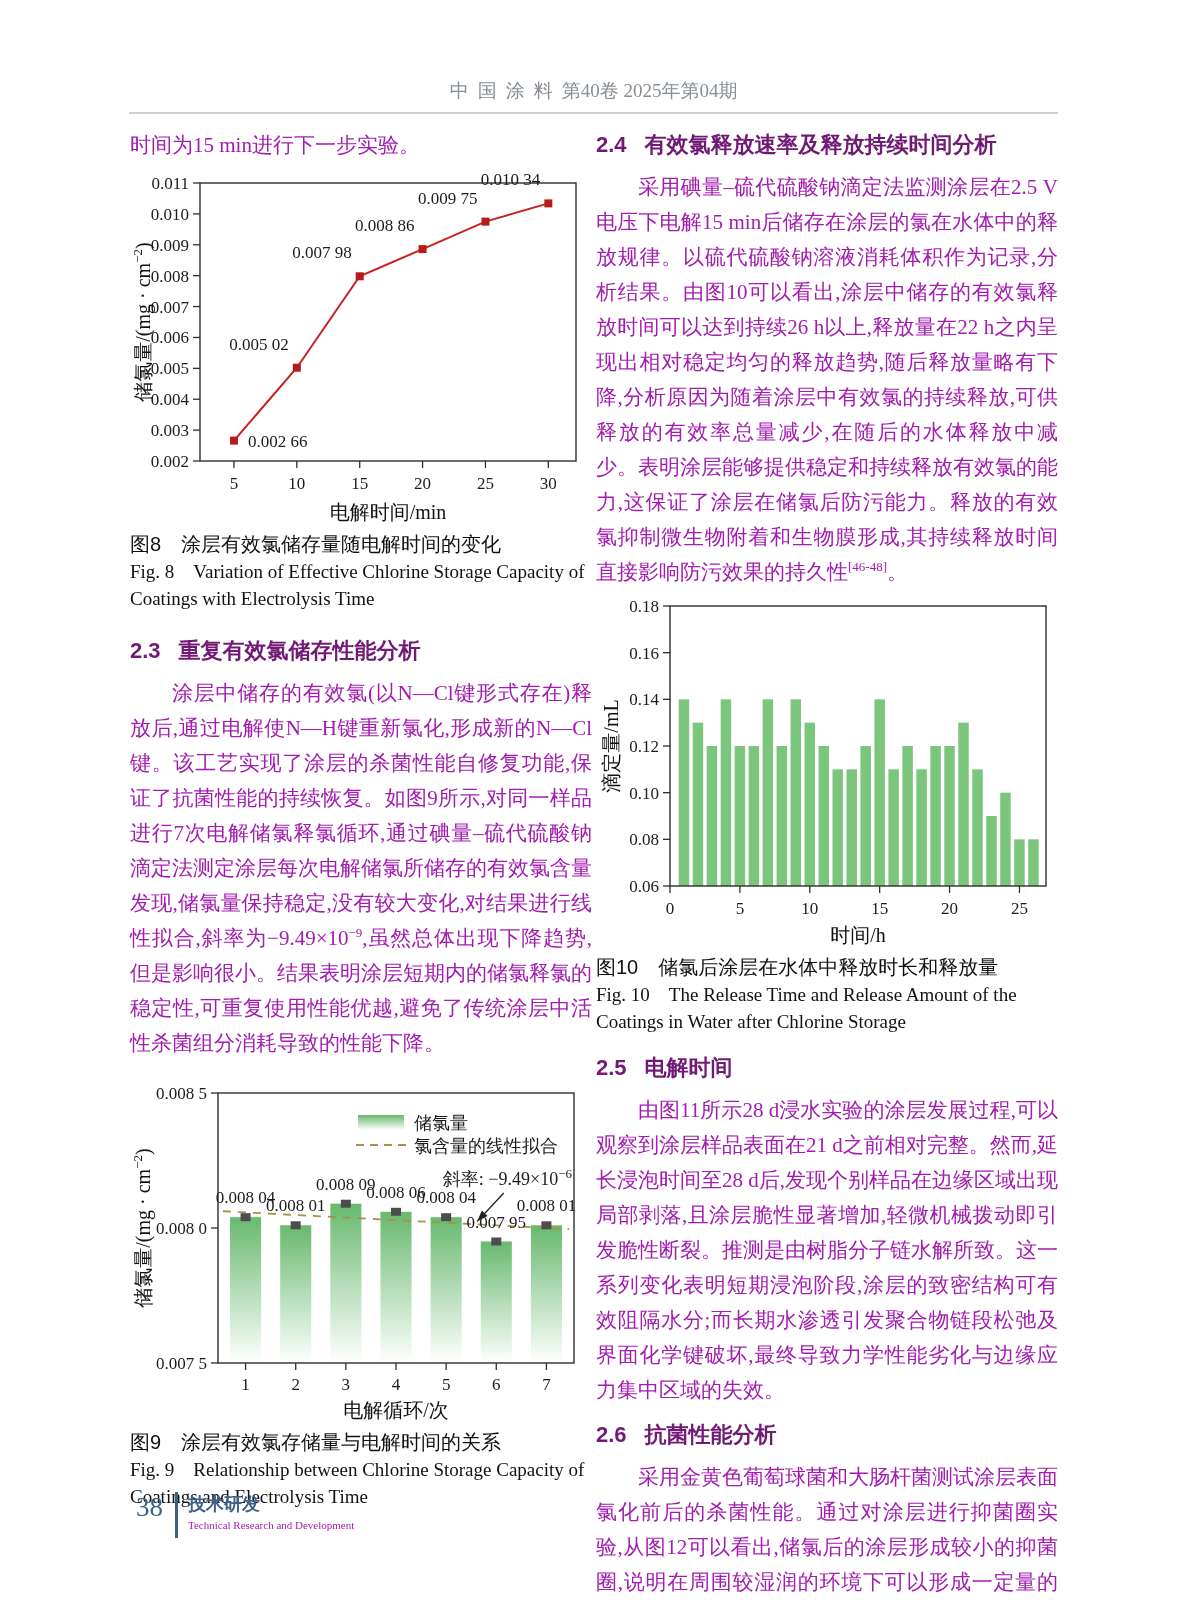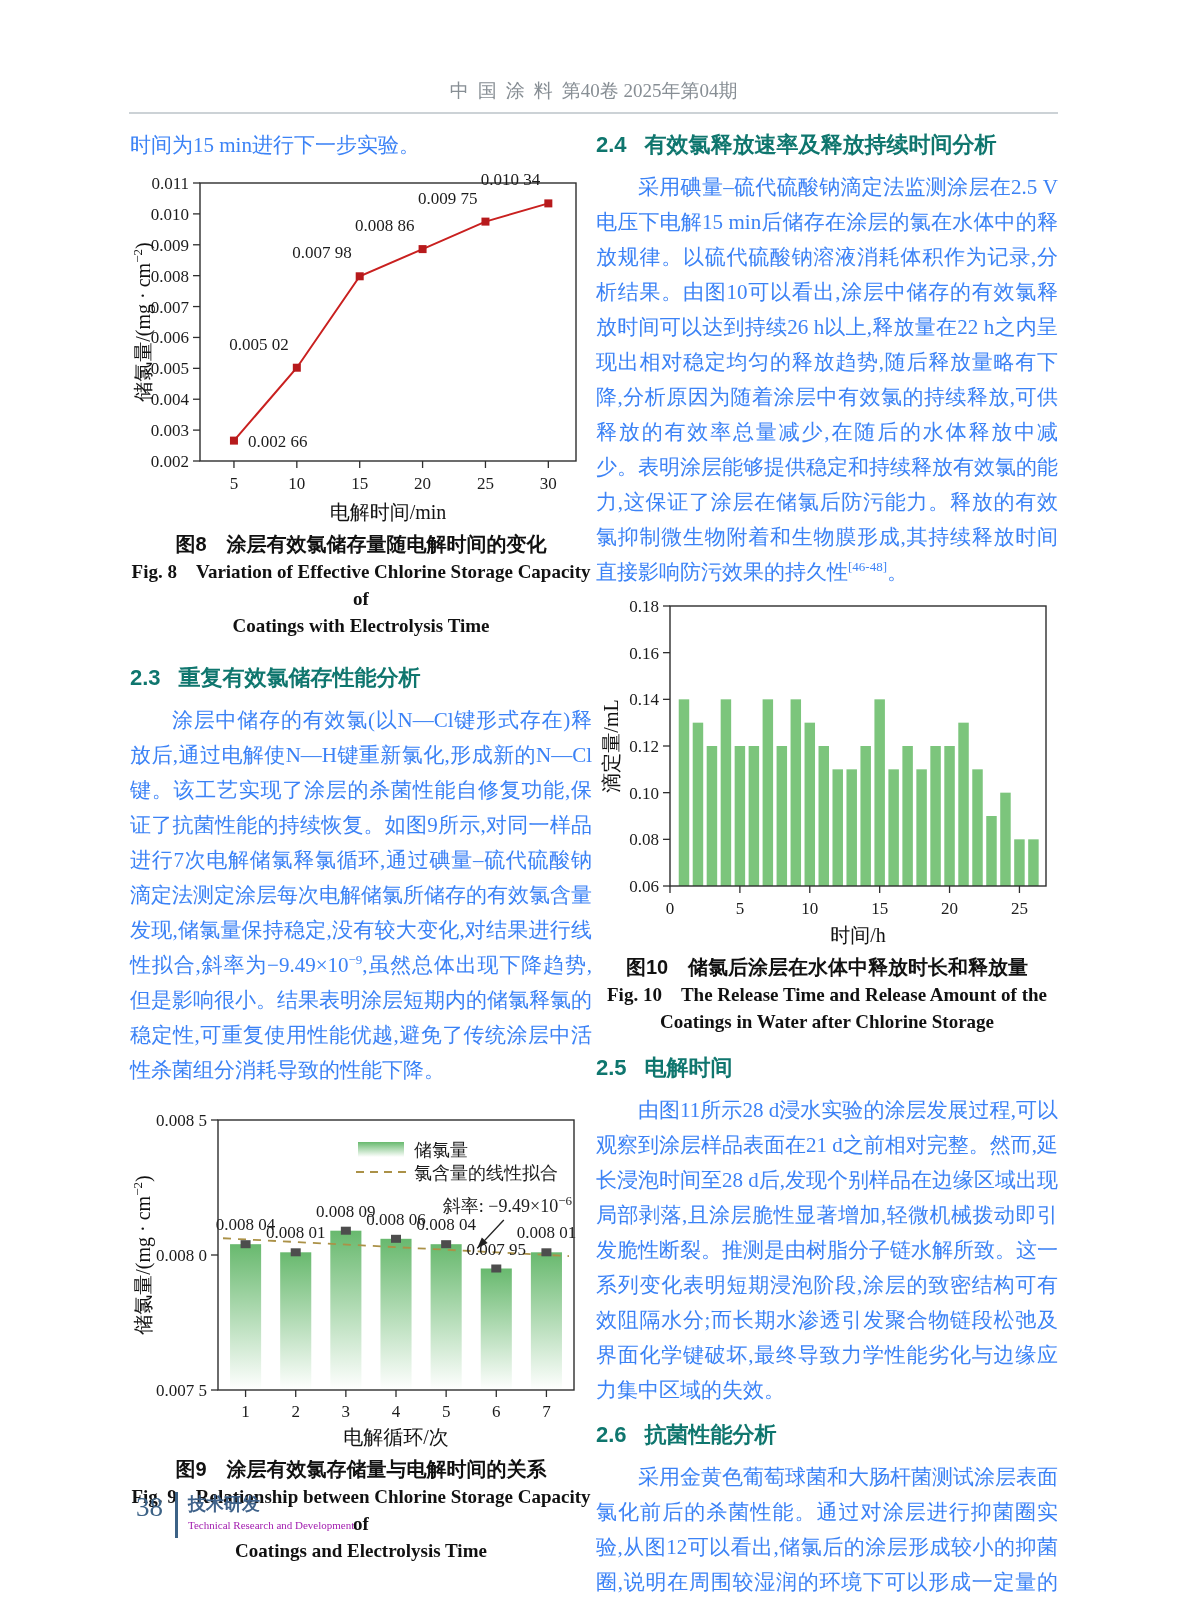--- a/index.html
+++ b/index.html
@@ -6,28 +6,28 @@
 html,body{background:#ffffff}
 body{width:1187px;height:1600px;position:relative;overflow:hidden;
      font-family:"Liberation Serif","DejaVu Serif",serif;color:#141414}
 .header{position:absolute;left:129px;right:129px;top:78px;display:flex;
         justify-content:center;color:#878e94;font-size:19px}
 .journal{letter-spacing:9px}
 .header-rule{position:absolute;left:129px;right:129px;top:112px;border-bottom:2px solid #ccd2d6}
 .col{position:absolute;width:462px;top:128px}
 .col-left{left:130px}
 .col-right{left:596px}
-p.body{font-size:21px;line-height:35px;text-align:justify;color:#3b82f6}
+p.body{font-size:21px;line-height:35px;text-align:justify;color:#a21caf}
 p.indent{text-indent:2em}
 sup.ref{font-size:13px;vertical-align:super;line-height:0}
 .sec-head{font-family:"Liberation Sans","DejaVu Sans",sans-serif;font-weight:700;
-          color:#0f766e;font-size:22px;margin:24px 0 10px}
+          color:#701a75;font-size:22px;margin:24px 0 10px}
 .sec-head .num{margin-right:18px}
 .col-right .sec-head.first{margin-top:2px}
-.cap{font-weight:700;text-align:center}
+.cap{font-weight:400;text-align:left}
 .cap-cn{font-family:"Liberation Sans","DejaVu Sans",sans-serif;font-size:20px;margin-top:8px;color:#111}
 .cap-en{font-size:19px;line-height:27px;color:#111}
 svg{display:block;margin-top:8px}
 .tk{font-family:"Liberation Serif","DejaVu Serif",serif;font-size:17px;fill:#1c1c1c}
 .dl{font-family:"Liberation Serif","DejaVu Serif",serif;font-size:17px;fill:#1c1c1c}
 .al{font-family:"Liberation Serif","DejaVu Serif",serif;font-size:20px;fill:#111}
 .lg{font-family:"Liberation Serif","DejaVu Serif",serif;font-size:18px;fill:#1c1c1c}
 .an{font-family:"Liberation Serif","DejaVu Serif",serif;font-size:18px;fill:#1c1c1c}
 .footer{position:absolute;left:136px;top:1492px;display:flex;align-items:flex-start}
 .footer .pn{font-size:27px;color:#3c6286}

